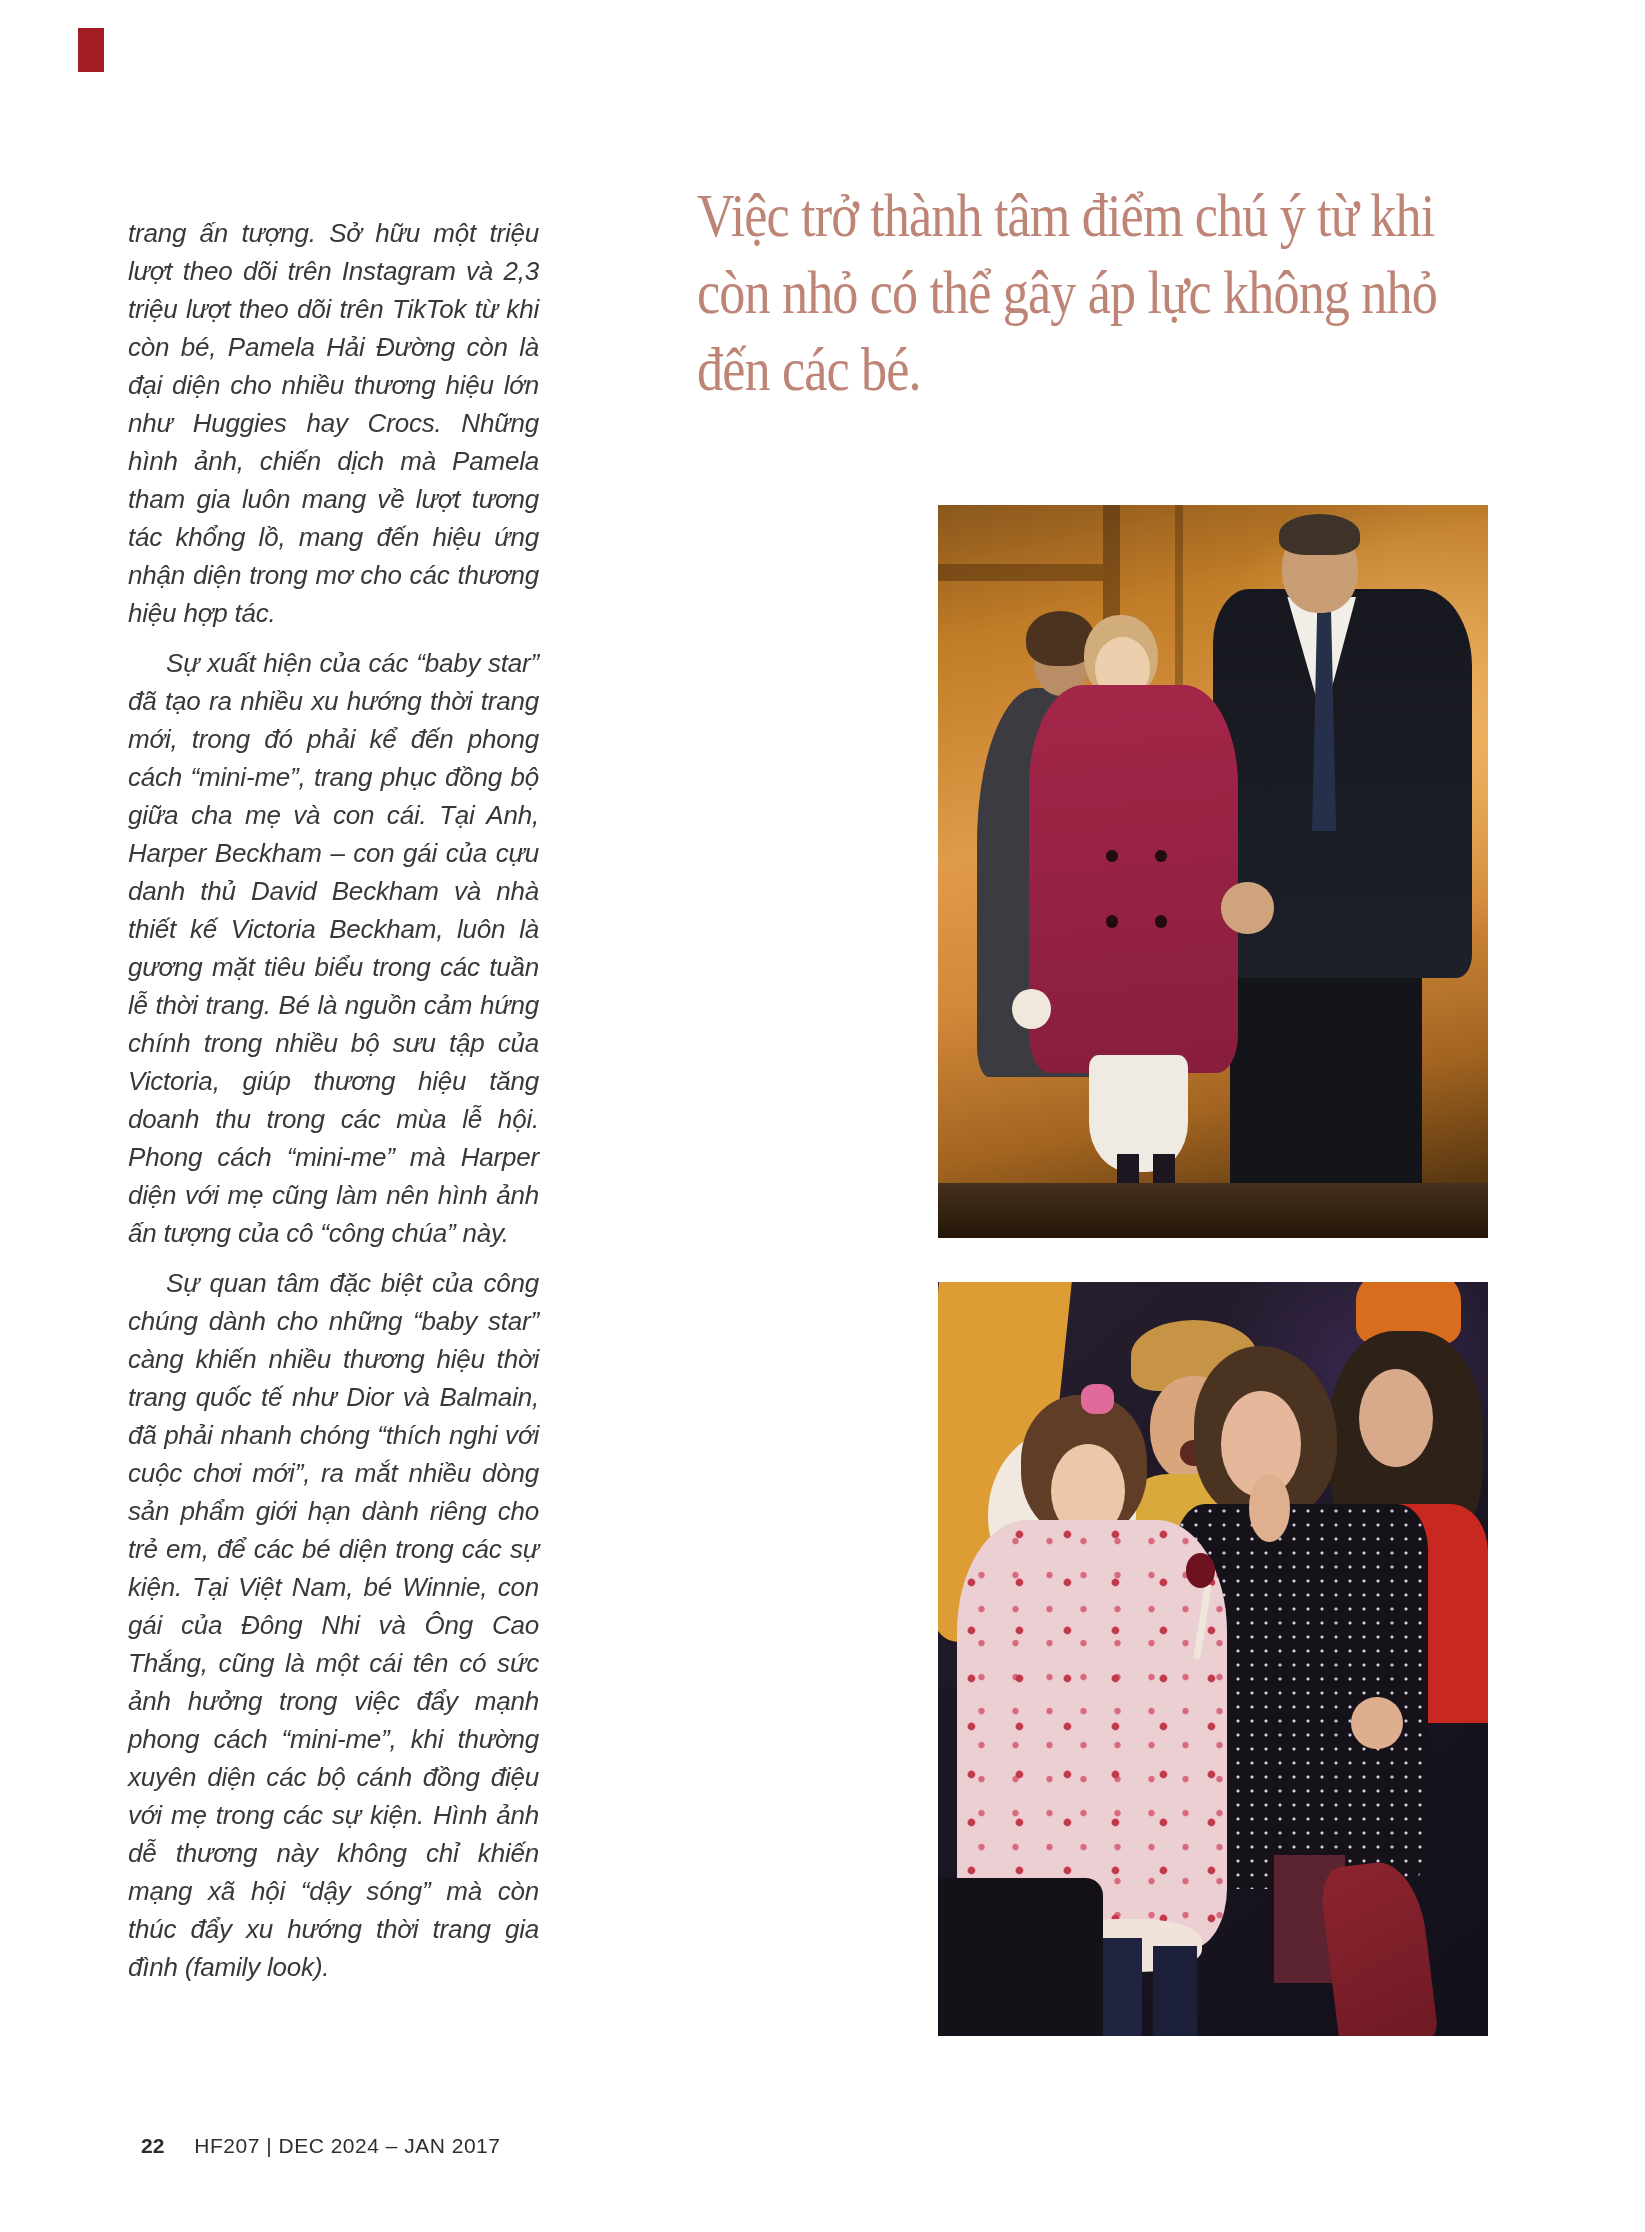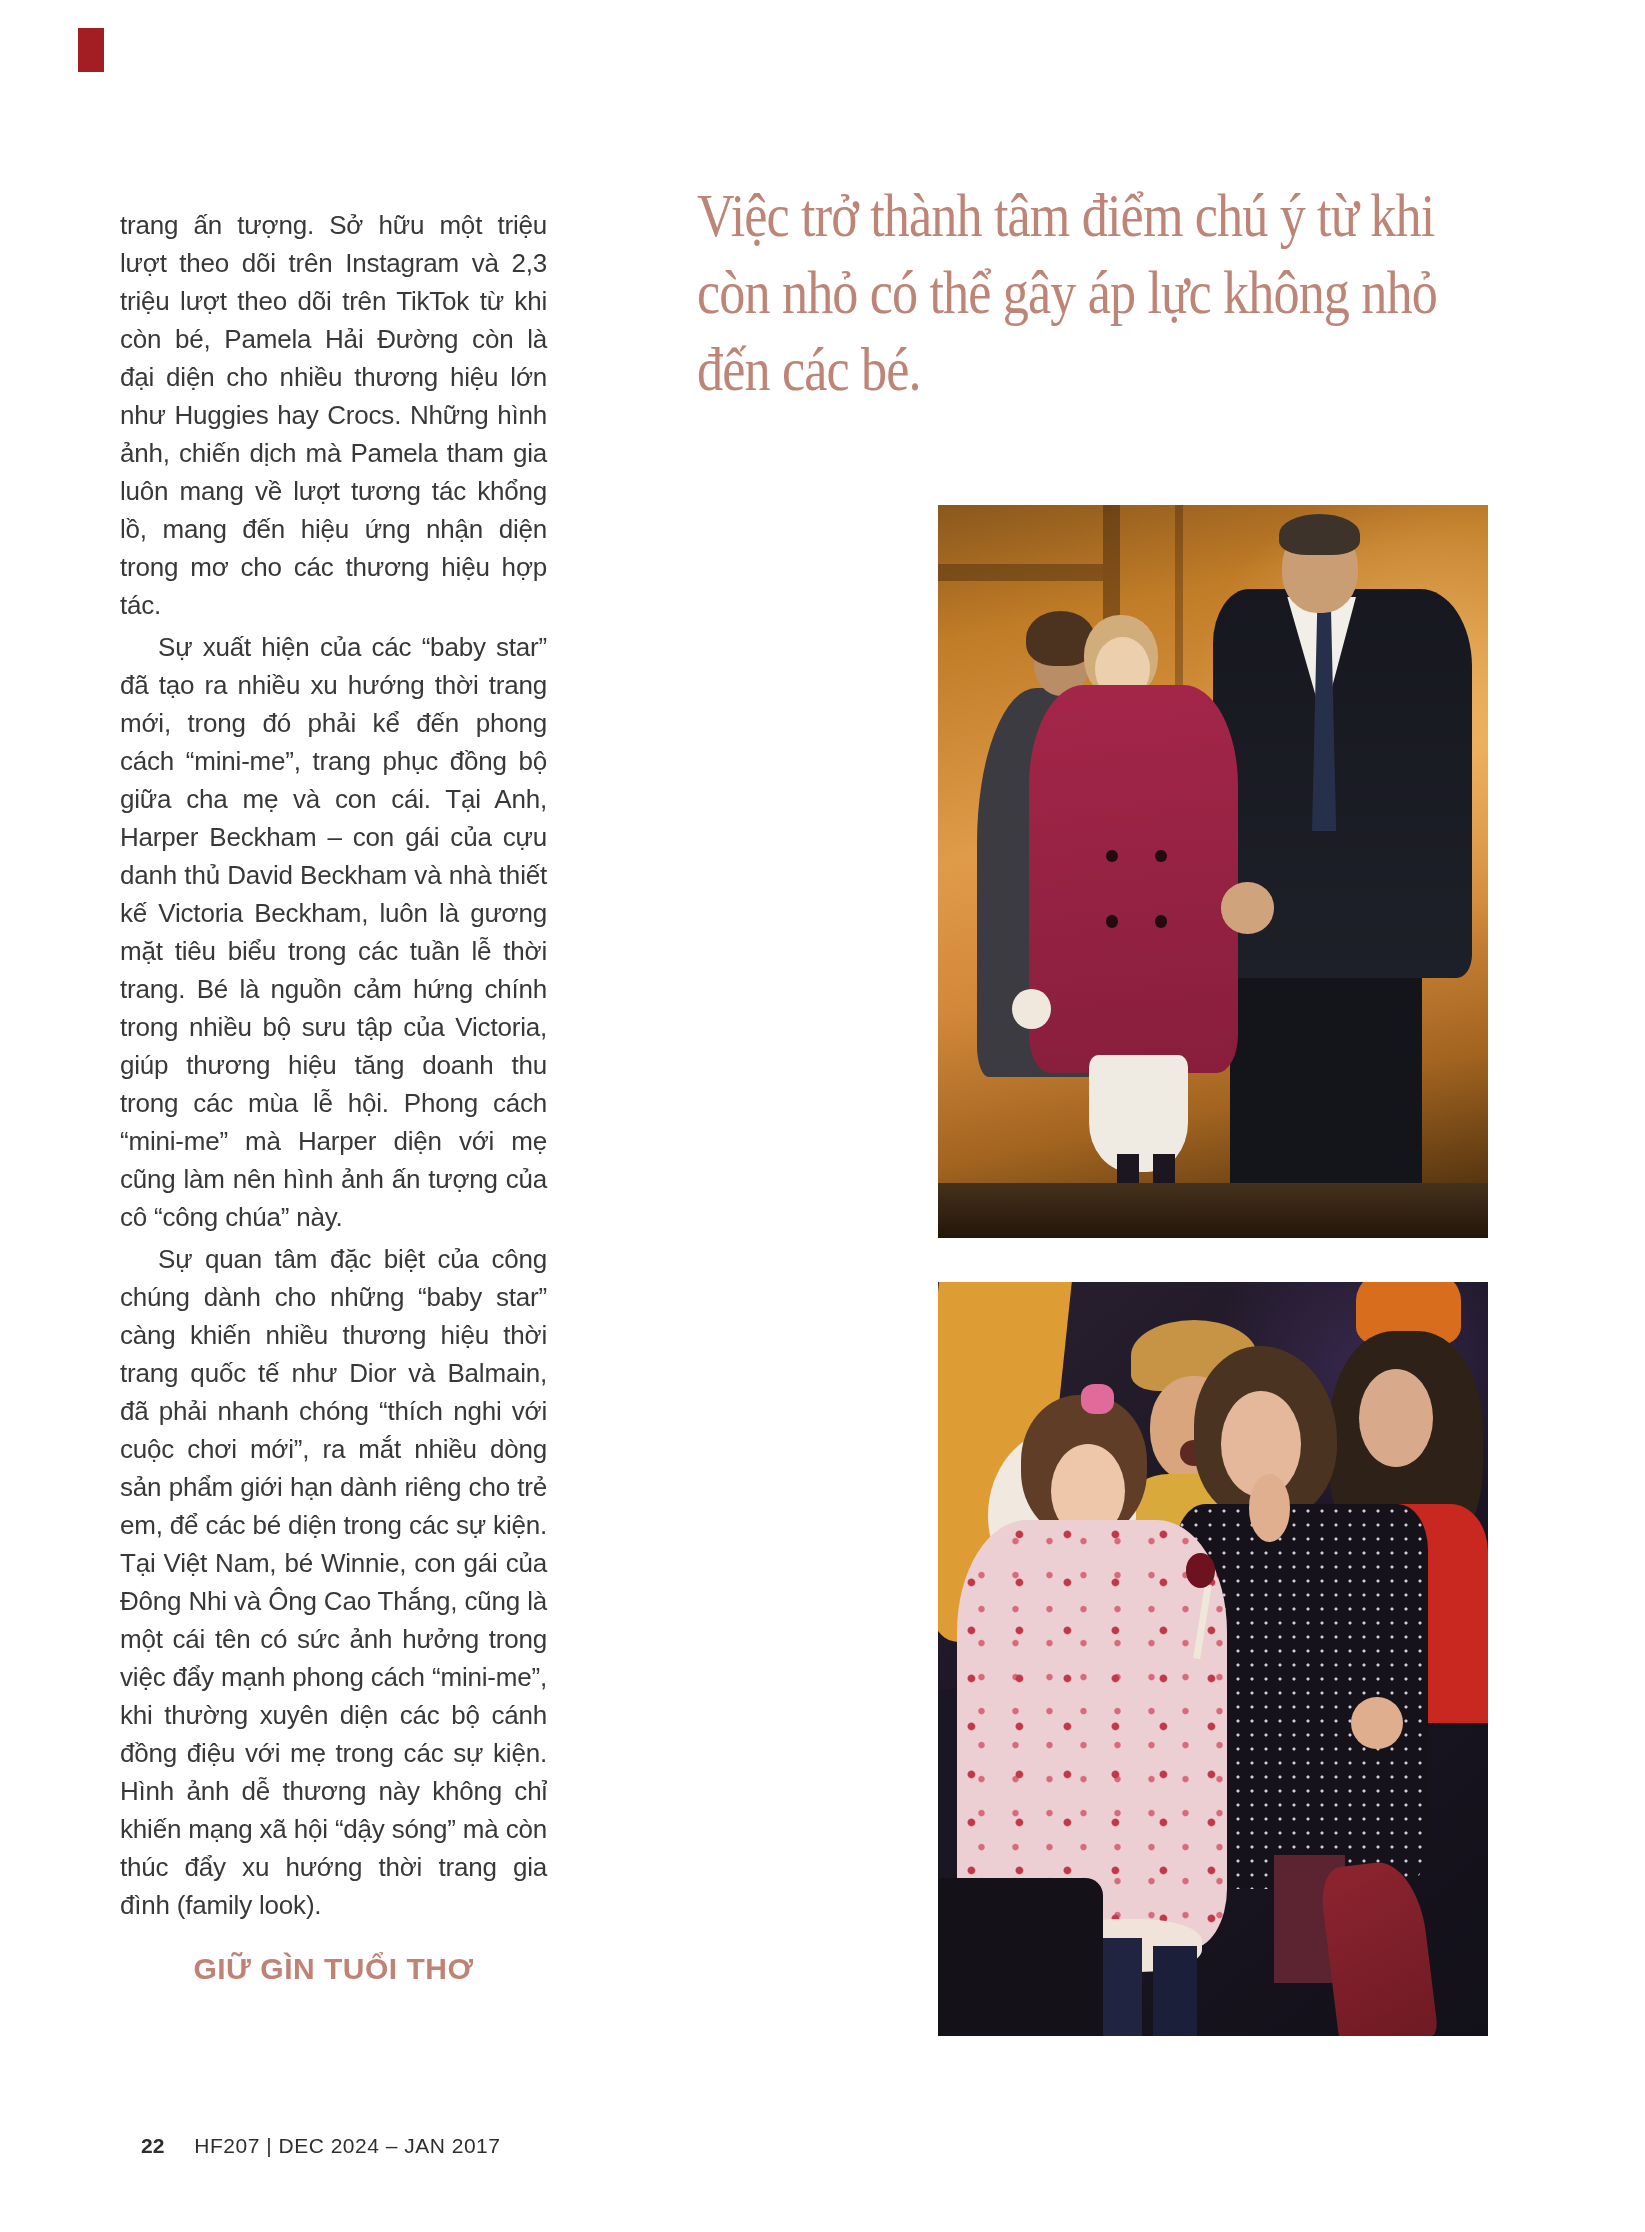--- a/index.html
+++ b/index.html
@@ -11,21 +11,21 @@
   .red-mark{
     position:absolute;left:78px;top:28px;width:26px;height:44px;
     background:var(--accent-red,#A21E22);
   }
   
   .column{
     position:absolute;left:116px;top:202px;width:435px;
     font-size:26px;line-height:38px;color:#383838;
     text-align:justify;letter-spacing:-0.2px;
   }
-  .column p{margin:4px;}
+  .column p{margin:12px;font-style:italic;}
   .column p.indent{text-indent:38px;}
   .section-heading{
     margin:26px 0 12px 0;text-align:center;
     font-size:30px;font-weight:bold;letter-spacing:0.5px;
     color:var(--heading-color,#BF8275);
   }
   
   .pull-quote{
     position:absolute;left:697px;top:177px;width:930px;
     transform:scaleX(0.855);transform-origin:top left;
@@ -120,21 +120,20 @@
 <body>
 
 <div class="page">
 
   <div class="red-mark"></div>
 
   <div class="column">
     <p>trang ấn tượng. Sở hữu một triệu lượt theo dõi trên Instagram và 2,3 triệu lượt theo dõi trên TikTok từ khi còn bé, Pamela Hải Đường còn là đại diện cho nhiều thương hiệu lớn như Huggies hay Crocs. Những hình ảnh, chiến dịch mà Pamela tham gia luôn mang về lượt tương tác khổng lồ, mang đến hiệu ứng nhận diện trong mơ cho các thương hiệu hợp tác.</p>
     <p class="indent">Sự xuất hiện của các “baby star” đã tạo ra nhiều xu hướng thời trang mới, trong đó phải kể đến phong cách “mini-me”, trang phục đồng bộ giữa cha mẹ và con cái. Tại Anh, Harper Beckham – con gái của cựu danh thủ David Beckham và nhà thiết kế Victoria Beckham, luôn là gương mặt tiêu biểu trong các tuần lễ thời trang. Bé là nguồn cảm hứng chính trong nhiều bộ sưu tập của Victoria, giúp thương hiệu tăng doanh thu trong các mùa lễ hội. Phong cách “mini-me” mà Harper diện với mẹ cũng làm nên hình ảnh ấn tượng của cô “công chúa” này.</p>
     <p class="indent">Sự quan tâm đặc biệt của công chúng dành cho những “baby star” càng khiến nhiều thương hiệu thời trang quốc tế như Dior và Balmain, đã phải nhanh chóng “thích nghi với cuộc chơi mới”, ra mắt nhiều dòng sản phẩm giới hạn dành riêng cho trẻ em, để các bé diện trong các sự kiện. Tại Việt Nam, bé Winnie, con gái của Đông Nhi và Ông Cao Thắng, cũng là một cái tên có sức ảnh hưởng trong việc đẩy mạnh phong cách “mini-me”, khi thường xuyên diện các bộ cánh đồng điệu với mẹ trong các sự kiện. Hình ảnh dễ thương này không chỉ khiến mạng xã hội “dậy sóng” mà còn thúc đẩy xu hướng thời trang gia đình (family look).</p>
-    <h2 class="section-heading">GIỮ GÌN TUỔI THƠ</h2>
   </div>
 
   <div class="pull-quote">Việc trở thành tâm điểm chú ý từ khi còn nhỏ có thể gây áp lực không nhỏ đến các bé.</div>
 
   <div class="photo photo-1">
     <div class="p1-bg"></div>
     <div class="p1-frame-v1"></div>
     <div class="p1-frame-v2"></div>
     <div class="p1-frame-h"></div>
     <div class="p1-man-body"></div>

